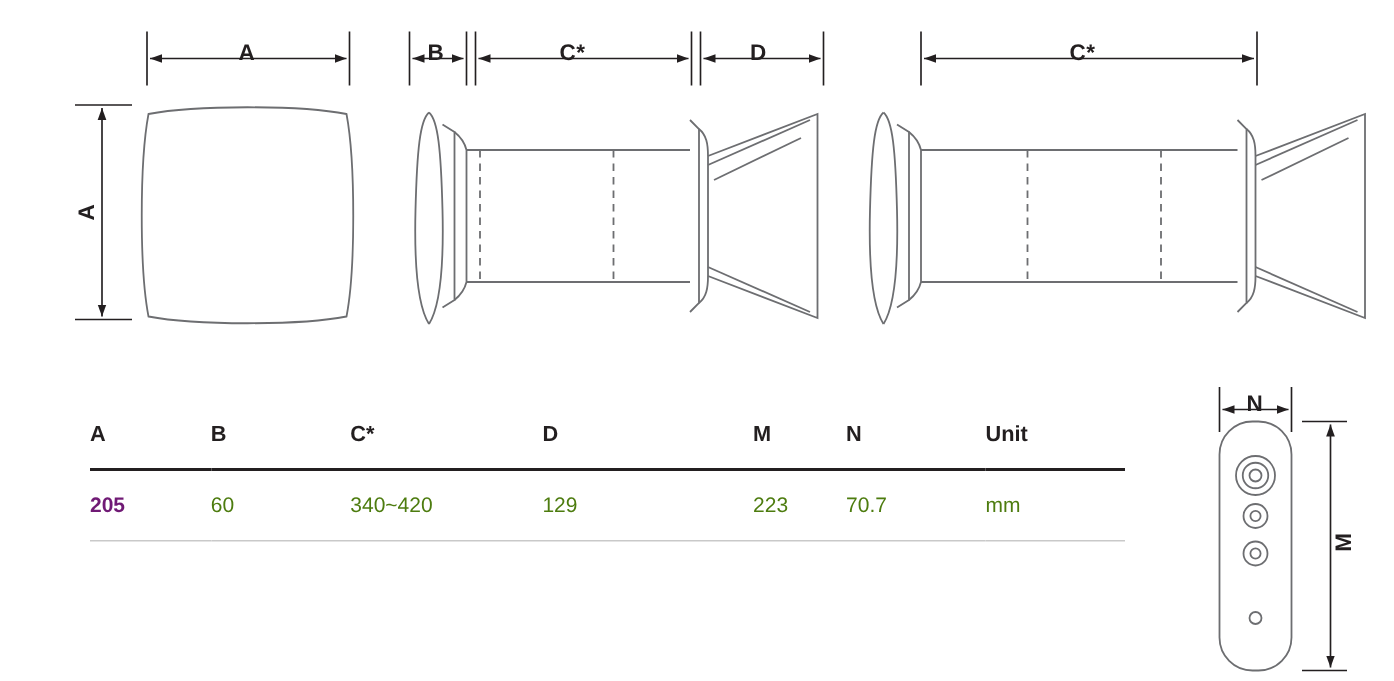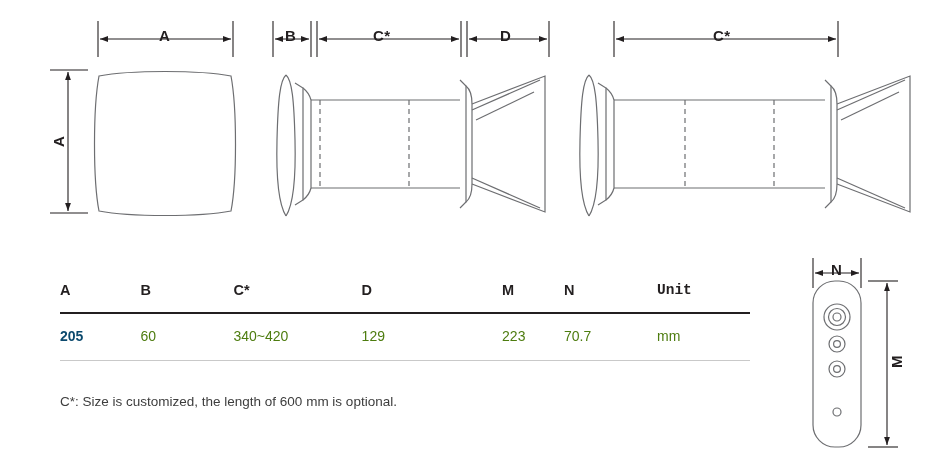--- a/index.html
+++ b/index.html
@@ -62,29 +62,29 @@
     border-bottom: 1px solid #c9c9c9;
   }
   .spec-table td {
     padding: 14px 0 16px 0;
     font-size: 14px;
     color: #4d7c0f;
     text-align: left;
   }
   .spec-table td.first {
     font-weight: bold;
-    color: #0c4a6e;
+    color: #701a75;
   }
   .col-a  { width: 78px; }
   .col-b  { width: 90px; }
   .col-c  { width: 124px; }
   .col-d  { width: 136px; }
   .col-m  { width: 60px; }
   .col-n  { width: 90px; }
-  .col-u  { width: 90px; font-family: Liberation Mono, monospace; }
+  .col-u  { width: 90px; }
   .footnote {
     position: absolute;
     left: 60px;
     top: 394px;
     font-size: 13.5px;
     color: #3d3d3d;
   }
 </style>
 </head>
 <body>
@@ -228,15 +228,14 @@
           <td>340~420</td>
           <td>129</td>
           <td>223</td>
           <td>70.7</td>
           <td>mm</td>
         </tr>
       </tbody>
     </table>
   </div>
 
-  <div class="footnote">C*: Size is customized, the length of 600 mm is optional.</div>
 
 </div>
 
 </body></html>

